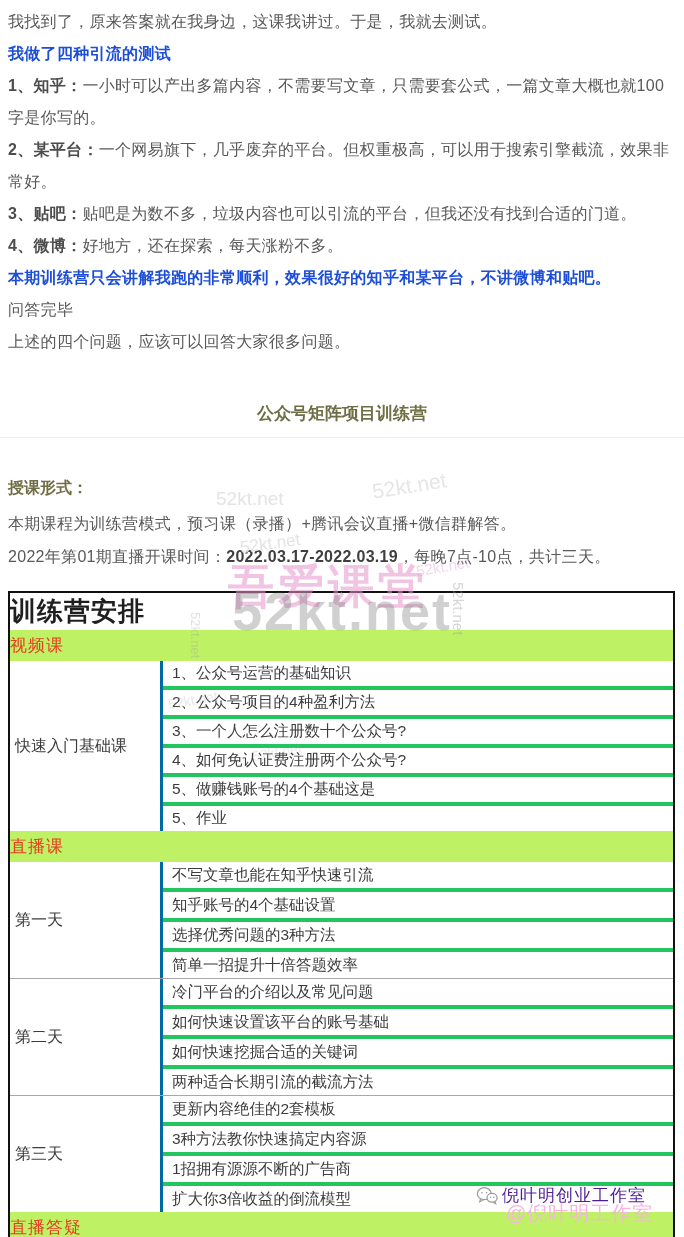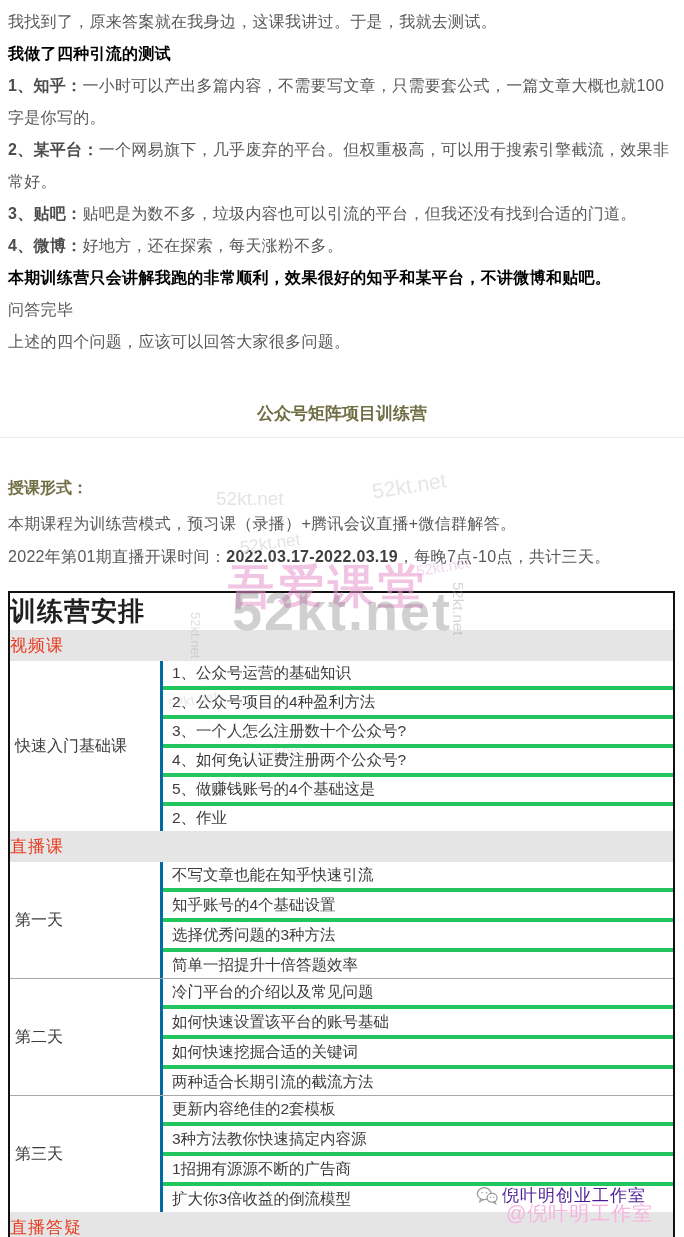--- a/index.html
+++ b/index.html
@@ -2,39 +2,39 @@
 <html><head>
 <meta charset="utf-8">
 <style>
   html,body{margin:0;padding:0;background:#fff;}
   .page{position:relative;width:684px;height:1237px;background:#ffffff;overflow:hidden;
         font-family:"Liberation Sans","DejaVu Sans",sans-serif;}
 
   
   .article{position:absolute;top:6px;left:8px;right:8px;z-index:2;}
   .article p{margin:0;font-size:16px;line-height:32px;color:#595959;letter-spacing:.3px;}
-  .article p.bold{font-weight:bold;color:#000000;}
+  .article p.bold{font-weight:bold;color:#1d4ed8;}
   .article .lead{font-weight:bold;color:#4c4c4c;}
 
   .sec-title{position:absolute;top:402px;left:0;width:100%;text-align:center;
              font-size:17px;font-weight:bold;color:#6f6e45;z-index:2;}
   .hr{position:absolute;top:437px;left:0;right:0;border-top:1px solid #ececec;z-index:2;}
 
   .form-label{position:absolute;top:478px;left:8px;font-size:16px;font-weight:bold;color:#6f6e45;z-index:2;}
   .form-desc{position:absolute;top:514px;left:8px;font-size:16px;color:#595959;letter-spacing:.3px;z-index:2;}
   .schedule{position:absolute;top:547px;left:8px;font-size:16px;color:#595959;letter-spacing:.3px;z-index:2;}
   .schedule b{color:#3f3f3f;}
 
   
   .tbl{position:absolute;top:591px;left:8px;width:667px;border:2px solid #111;
        box-sizing:border-box;background:transparent;z-index:2;color:#3c3c3c;}
   .zone{width:505px;text-align:left;font-family:Liberation Serif, serif;}
   .t-title{height:37px;}
   .t-title .zone{line-height:37px;font-size:26px;font-weight:700;color:#1f1f1f;letter-spacing:1px;}
-  .band{background:#e5e5e5;height:31px;}
+  .band{background:#bef264;height:31px;}
   .band .zone{line-height:31px;font-size:17px;color:#e83b20;letter-spacing:1px;}
   .band.tall{height:32px;} .band.tall .zone{line-height:32px;}
   .sect{display:flex;}
   .sect.sep{border-top:1px solid #a8a8a8;}
   .lab{width:153px;border-right:3px solid #0369a1;display:flex;align-items:center;
        padding-left:5px;box-sizing:border-box;font-size:16px;}
   .rows{flex:1;}
   .row{height:25px;display:flex;align-items:center;padding-left:9px;font-size:15.5px;}
   .day .row{height:26px;}
   .rows .row + .row{border-top:4px solid #22c55e;}
@@ -97,21 +97,21 @@
       </div>
 
     <div class="sect">
       <div class="lab">快速入门基础课</div>
       <div class="rows">
         <div class="row">1、公众号运营的基础知识</div>
         <div class="row">2、公众号项目的4种盈利方法</div>
         <div class="row">3、一个人怎么注册数十个公众号?</div>
         <div class="row">4、如何免认证费注册两个公众号?</div>
         <div class="row">5、做赚钱账号的4个基础这是</div>
-        <div class="row">2、作业</div>
+        <div class="row">5、作业</div>
       </div>
     </div>
 
     <div class="band">
         <div class="zone">直播课</div>
       </div>
 
     <div class="sect day">
       <div class="lab">第一天</div>
       <div class="rows">

